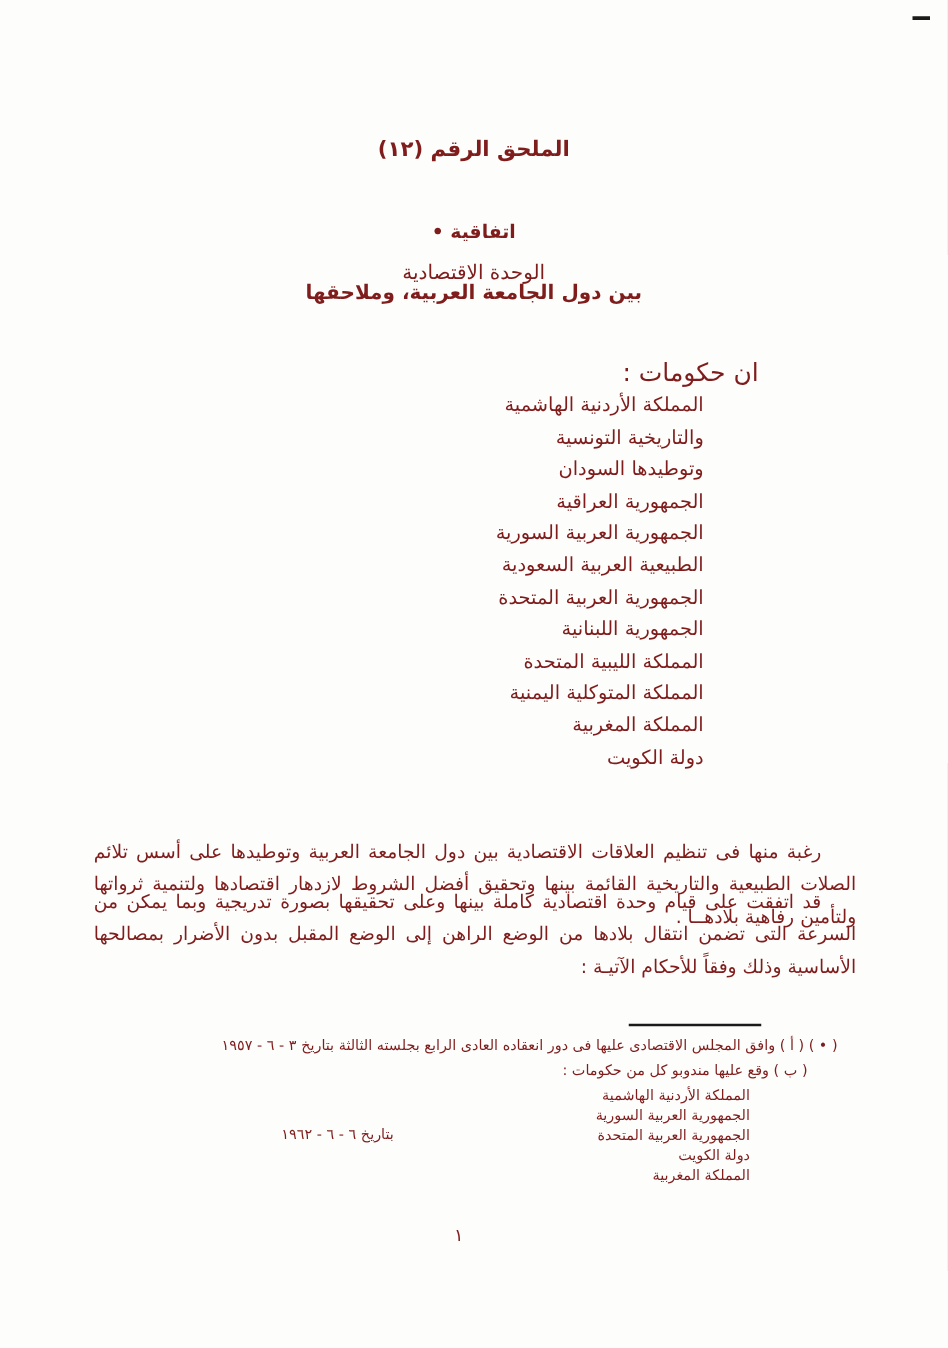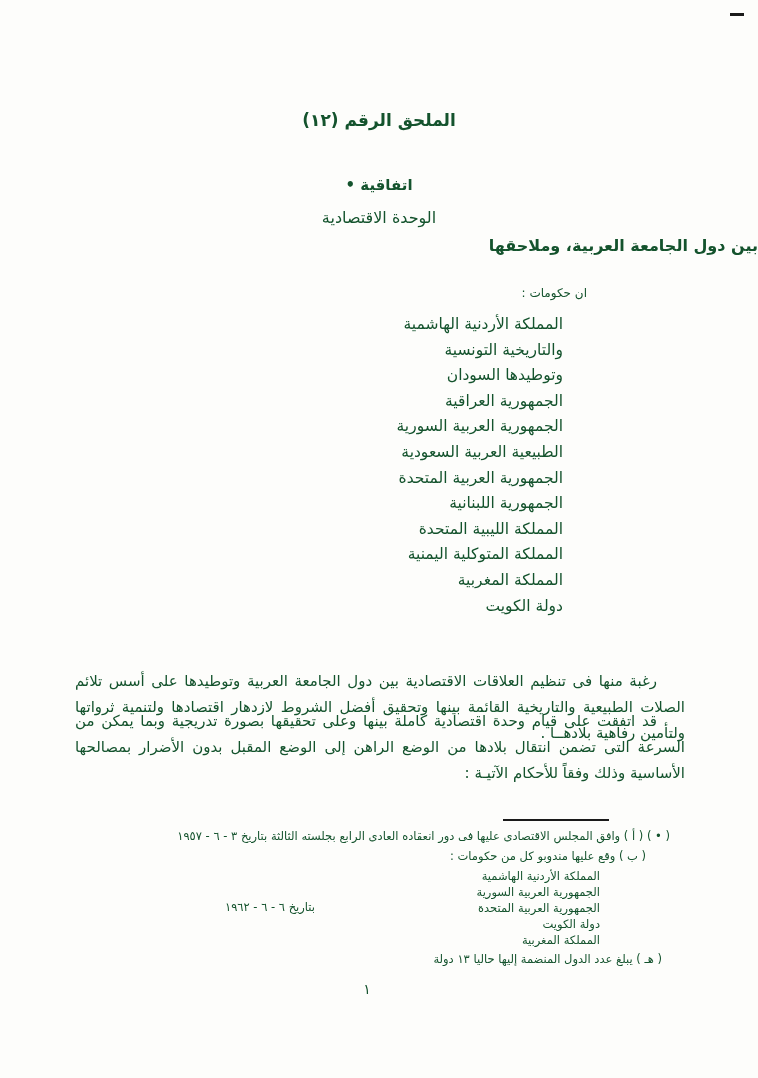--- a/index.html
+++ b/index.html
@@ -7,21 +7,21 @@
     padding: 0;
     background: #e8e8e8;
     font-family: "DejaVu Sans", sans-serif;
   }
   .page {
     position: relative;
     width: 758px;
     height: 1078px;
     margin: 0 auto;
     background: #fdfdfb;
-    color: #14532d;
+    color: #7f1d1d;
     direction: rtl;
     overflow: hidden;
   }
   .corner-mark {
     position: absolute;
     top: 13px;
     left: 730px;
     width: 14px;
     height: 3px;
     background: #1a1a1a;
@@ -45,31 +45,31 @@
   .doc-subtitle {
     position: absolute;
     top: 208px;
     left: 0; right: 0;
     text-align: center;
     font-size: 16px;
     font-weight: 400;
   }
   .doc-subtitle2 {
     position: absolute;
-    top: 236px;
+    top: 224px;
     left: 0; right: 0;
-    text-align: right;
+    text-align: center;
     font-size: 16px;
     font-weight: 700;
   }
   .intro-line {
     position: absolute;
     top: 286px;
-    right: 171px;
-    font-size: 12px;
+    right: 151px;
+    font-size: 20px;
   }
   .country-list {
     position: absolute;
     top: 312px;
     right: 195px;
     text-align: right;
     font-size: 15.5px;
     line-height: 25.6px;
   }
   .paragraph {
@@ -160,18 +160,17 @@
     <div class="fn-line-a">( • ) ( أ )  وافق المجلس الاقتصادى عليها فى دور انعقاده العادى الرابع بجلسته الثالثة بتاريخ ٣ - ٦ - ١٩٥٧</div>
     <div class="fn-line-b">( ب )  وقع عليها مندوبو كل من حكومات :</div>
     <div class="fn-signatories">
       <div>المملكة الأردنية الهاشمية</div>
       <div>الجمهورية العربية السورية</div>
       <div>الجمهورية العربية المتحدة</div>
       <div>دولة الكويت</div>
       <div>المملكة المغربية</div>
     </div>
     <div class="fn-date">بتاريخ   ٦ - ٦ - ١٩٦٢</div>
-    <div class="fn-note-h">( هـ )  يبلغ عدد الدول المنضمة إليها حاليا ١٣ دولة</div>
   </div>
 
   <div class="page-number">١</div>
 
 </div>
 
 </body></html>

